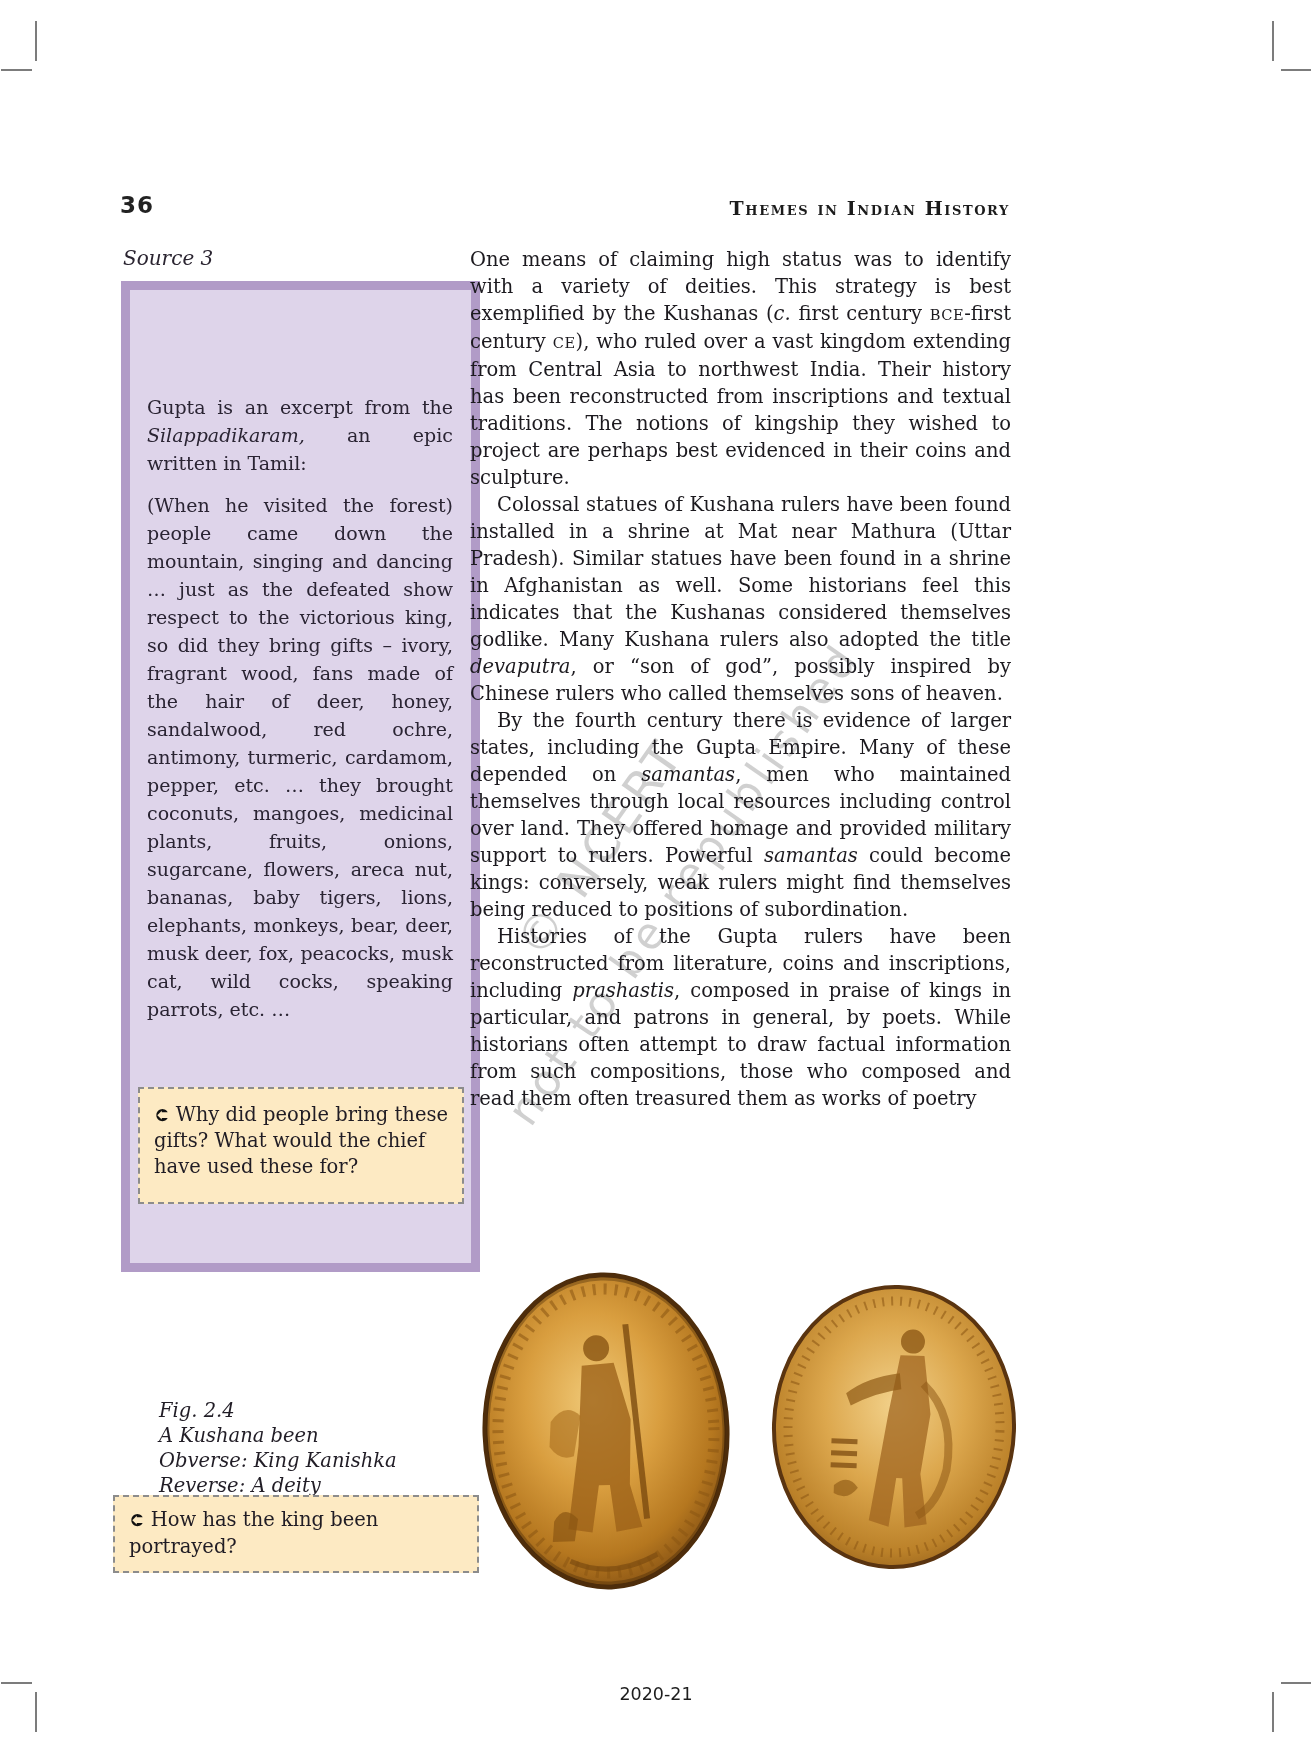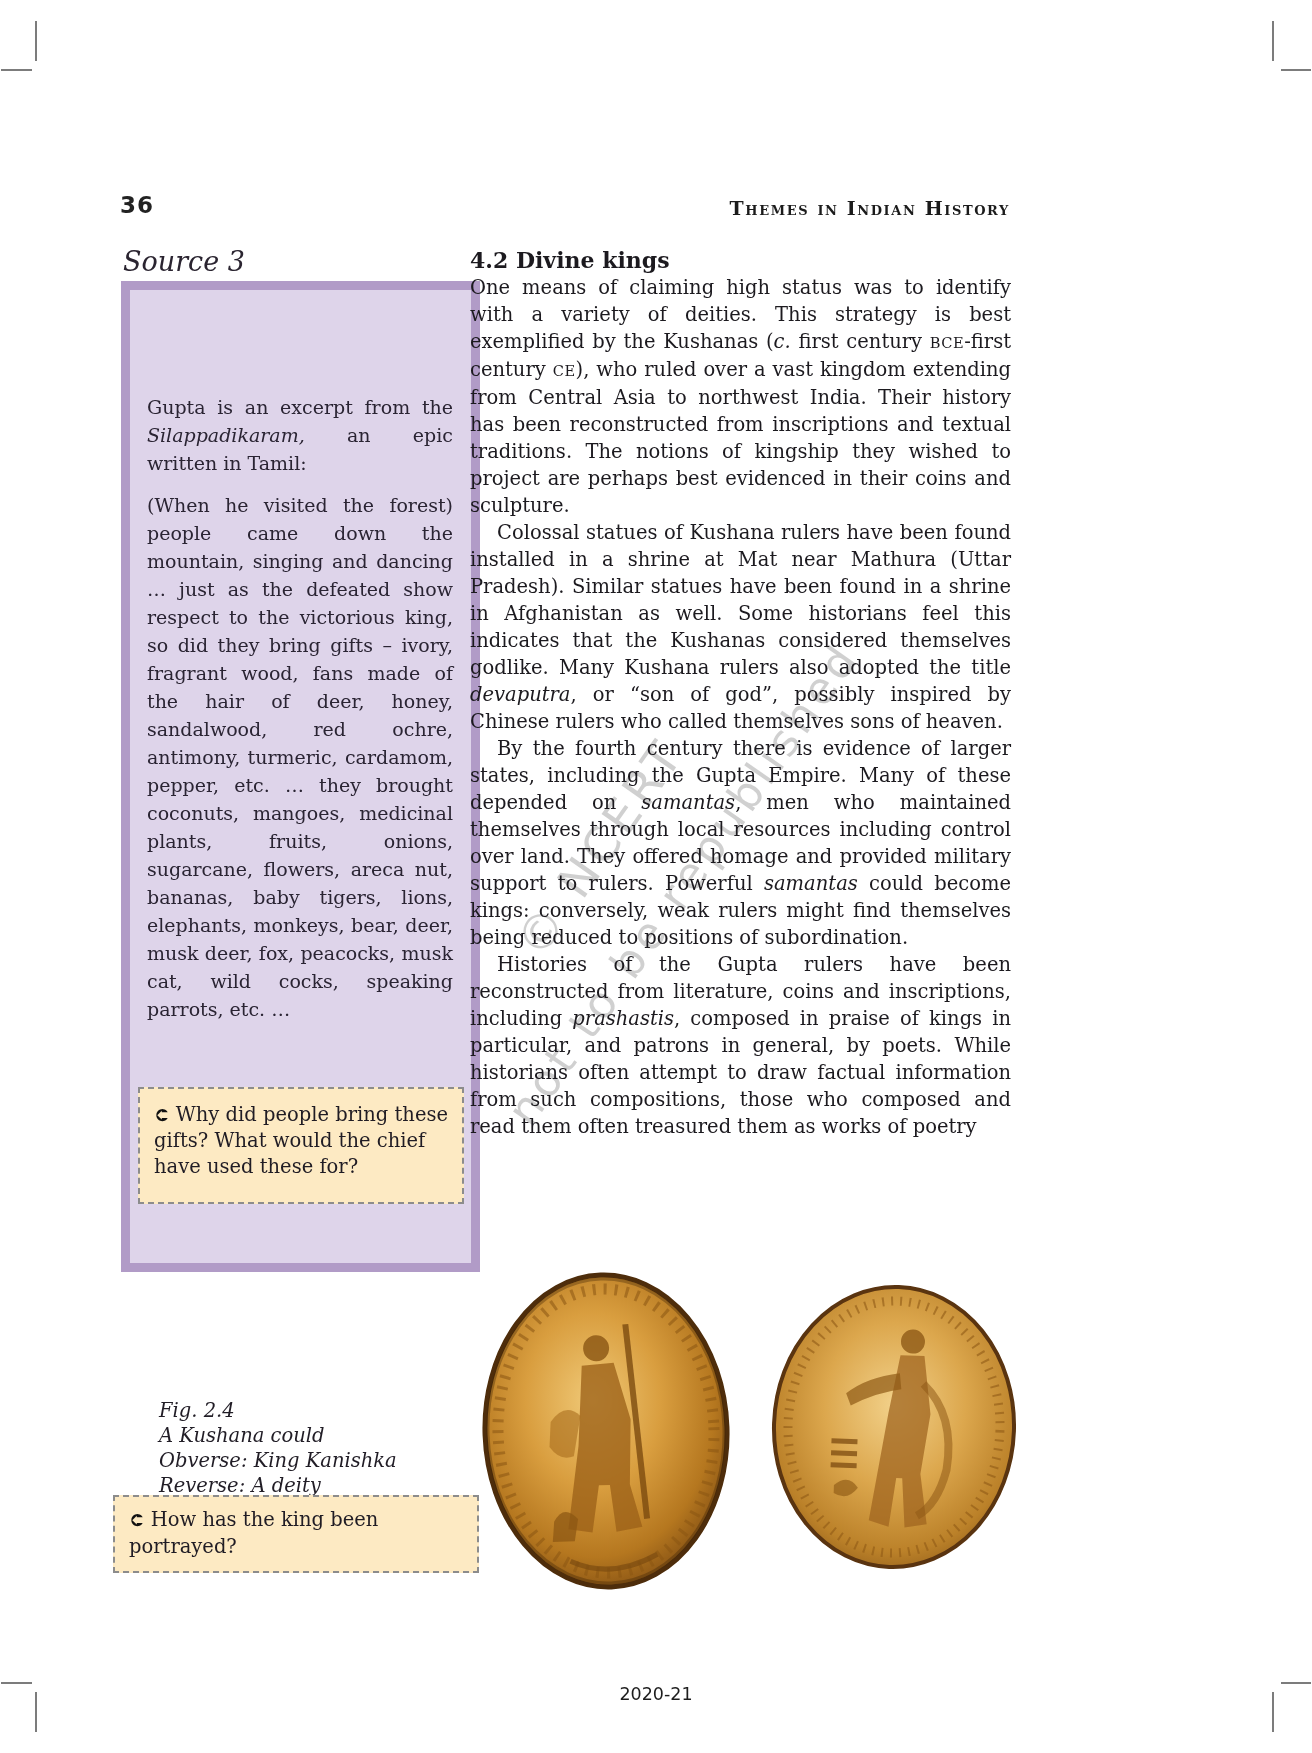--- a/index.html
+++ b/index.html
@@ -20,21 +20,21 @@
     font-weight:bold;font-size:23px;letter-spacing:1px;color:#222;
   }
   .running-head{
     position:absolute;right:302px;top:197px;
     font-variant:small-caps;font-weight:bold;
     font-size:19px;letter-spacing:1.6px;color:#1b1b1b;margin-left:12px;
   }
   
   .source-label{
     position:absolute;left:123px;top:246px;
-    font-style:italic;font-size:27px;color:#2a2430;
+    font-style:italic;font-size:20px;color:#2a2430;
   }
   
   .source-box{
     position:absolute;left:121px;top:281px;width:359px;height:991px;
     background:#b19bc7;
     box-sizing:border-box;
   }
   .source-box .inner{
     position:absolute;left:9px;top:9px;right:9px;bottom:9px;
     background:#ded4ea;
@@ -139,21 +139,20 @@
     <div class="source-body">
       <p><span>Gupta is an excerpt from the </span><i>Silappadikaram,</i><span> an epic written in Tamil:</span></p>
       <p>(When he visited the forest) people came down the mountain, singing and dancing … just as the defeated show respect to the victorious king, so did they bring gifts – ivory, fragrant wood, fans made of the hair of deer, honey, sandalwood, red ochre, antimony, turmeric, cardamom, pepper, etc. … they brought coconuts, mangoes, medicinal plants, fruits, onions, sugarcane, flowers, areca nut, bananas, baby tigers, lions, elephants, monkeys, bear, deer, musk deer, fox, peacocks, musk cat, wild cocks, speaking parrots, etc. …</p>
     </div>
     <div class="qbox qbox1">
       <span class="arrow-ico">➲</span><span>Why did people bring these gifts? What would the chief have used these for?</span>
     </div>
   </div>
 
   <div class="main-col">
-    <p class="section-heading">4.2 Divine kings</p>
     <p><span>One means of claiming high status was to identify with a variety of deities. This strategy is best exemplified by the Kushanas (</span><i>c.</i><span> first century </span><span class="sc">BCE</span><span>-first century </span><span class="sc">CE</span><span>), who ruled over a vast kingdom extending from Central Asia to northwest India. Their history has been reconstructed from inscriptions and textual traditions. The notions of kingship they wished to project are perhaps best evidenced in their coins and sculpture.</span></p>
     <p class="ind"><span>Colossal statues of Kushana rulers have been found installed in a shrine at Mat near Mathura (Uttar Pradesh). Similar statues have been found in a shrine in Afghanistan as well. Some historians feel this indicates that the Kushanas considered themselves godlike. Many Kushana rulers also adopted the title </span><i>devaputra</i><span>, or “son of god”, possibly inspired by Chinese rulers who called themselves sons of heaven.</span></p>
     <p class="ind"><span>By the fourth century there is evidence of larger states, including the Gupta Empire. Many of these depended on </span><i>samantas</i><span>, men who maintained themselves through local resources including control over land. They offered homage and provided military support to rulers. Powerful </span><i>samantas</i><span> could become kings: conversely, weak rulers might find themselves being reduced to positions of subordination.</span></p>
     <p class="ind"><span>Histories of the Gupta rulers have been reconstructed from literature, coins and inscriptions, including </span><i>prashastis</i><span>, composed in praise of kings in particular, and patrons in general, by poets. While historians often attempt to draw factual information from such compositions, those who composed and read them often treasured them as works of poetry</span></p>
   </div>
 
   <div class="coin coin-obverse">
     <svg width="250" height="322" viewBox="0 0 250 322">
       <defs>
         <radialGradient id="gOb" cx="45%" cy="40%" r="70%">
@@ -192,21 +191,21 @@
       <path d="M128 72 L152 72 L160 130 L152 190 L160 240 L138 244 L134 195 L128 195 L122 244 L102 238 L118 130 Z" fill="#a06620" opacity="0.75"></path>
       <path d="M128 90 Q95 95 75 112 L80 124 Q105 110 130 106 Z" fill="#8f5a16" opacity="0.7"></path>
       <path d="M152 100 Q185 130 178 185 Q170 220 150 232" stroke="#8f5a16" stroke-width="8" fill="none" opacity="0.55"></path>
       <path d="M62 160 h26 M62 172 h26 M62 184 h26" stroke="#7c4b10" stroke-width="5" opacity="0.75"></path>
       <path d="M66 204 q14 -12 24 2 q-10 14 -24 6 Z" fill="#8f5a16" opacity="0.65"></path>
     </svg>
   </div>
 
   <div class="fig-caption">
     <div>Fig. 2.4</div>
-    <div>A Kushana could</div>
+    <div>A Kushana been</div>
     <div>Obverse: King Kanishka</div>
     <div>Reverse: A deity</div>
   </div>
 
   <div class="qbox qbox2">
     <span class="arrow-ico">➲</span><span>How has the king been portrayed?</span>
   </div>
 
   <div class="footer-year">2020-21</div>
 

